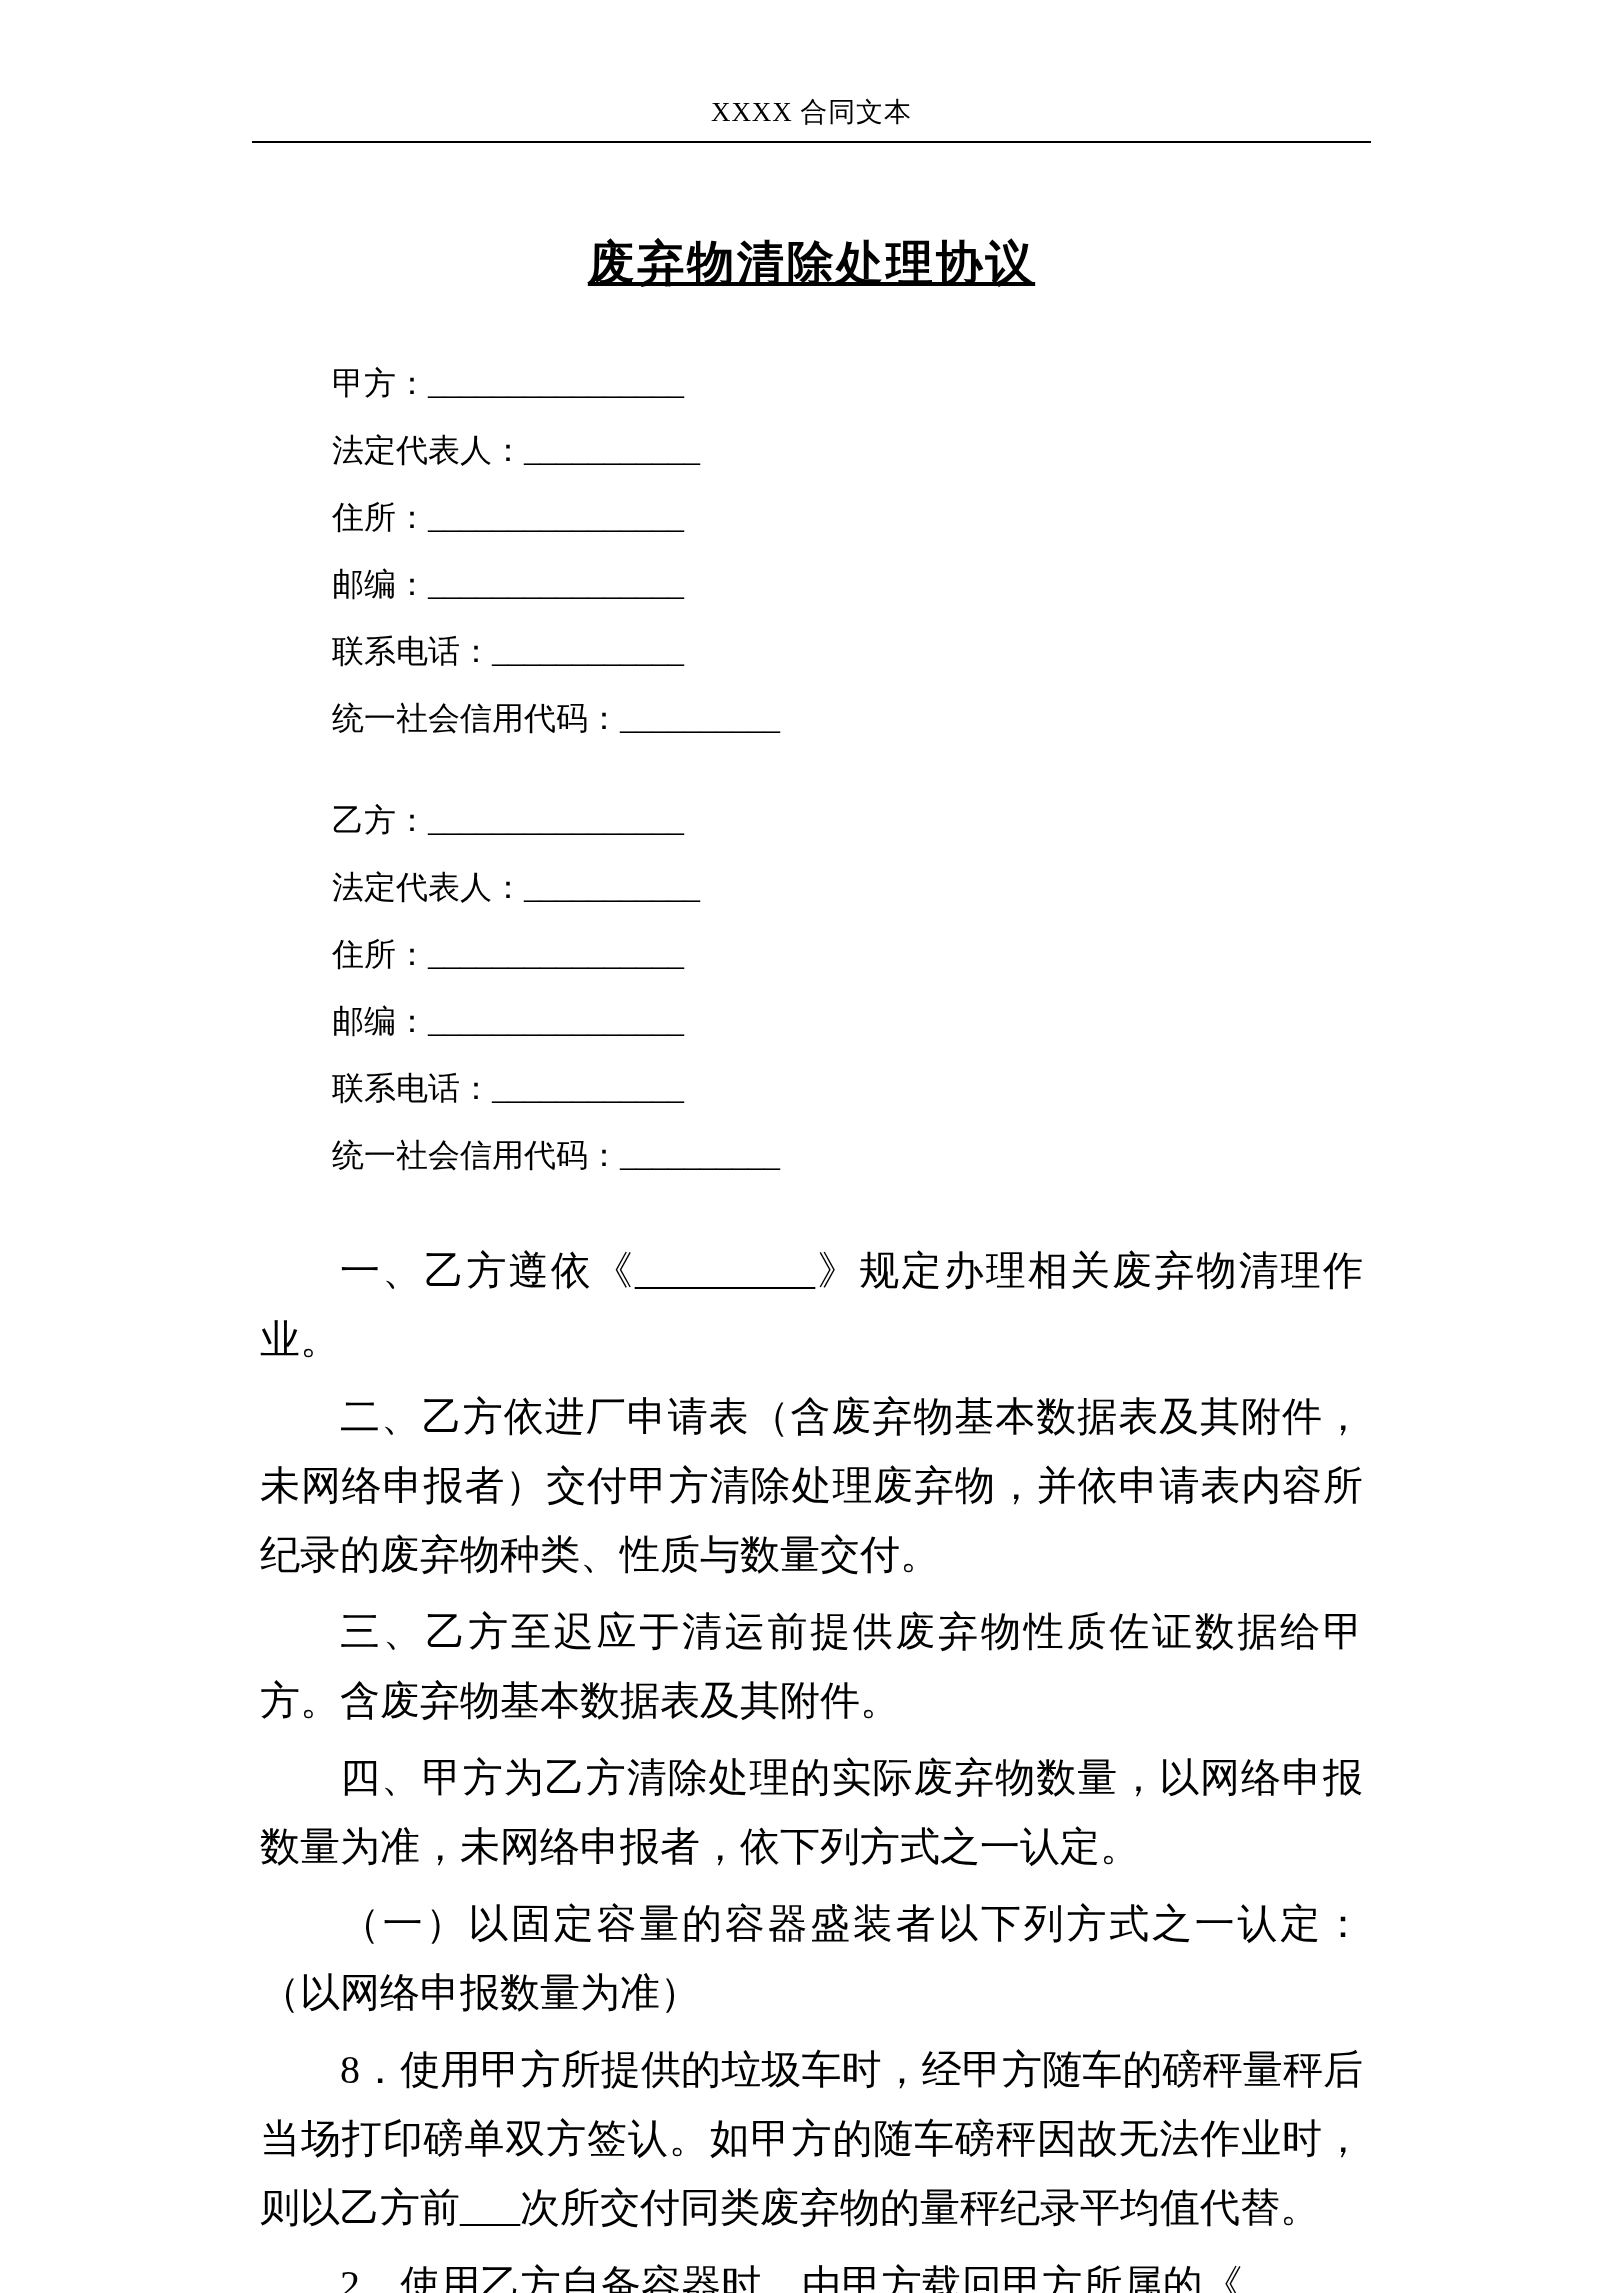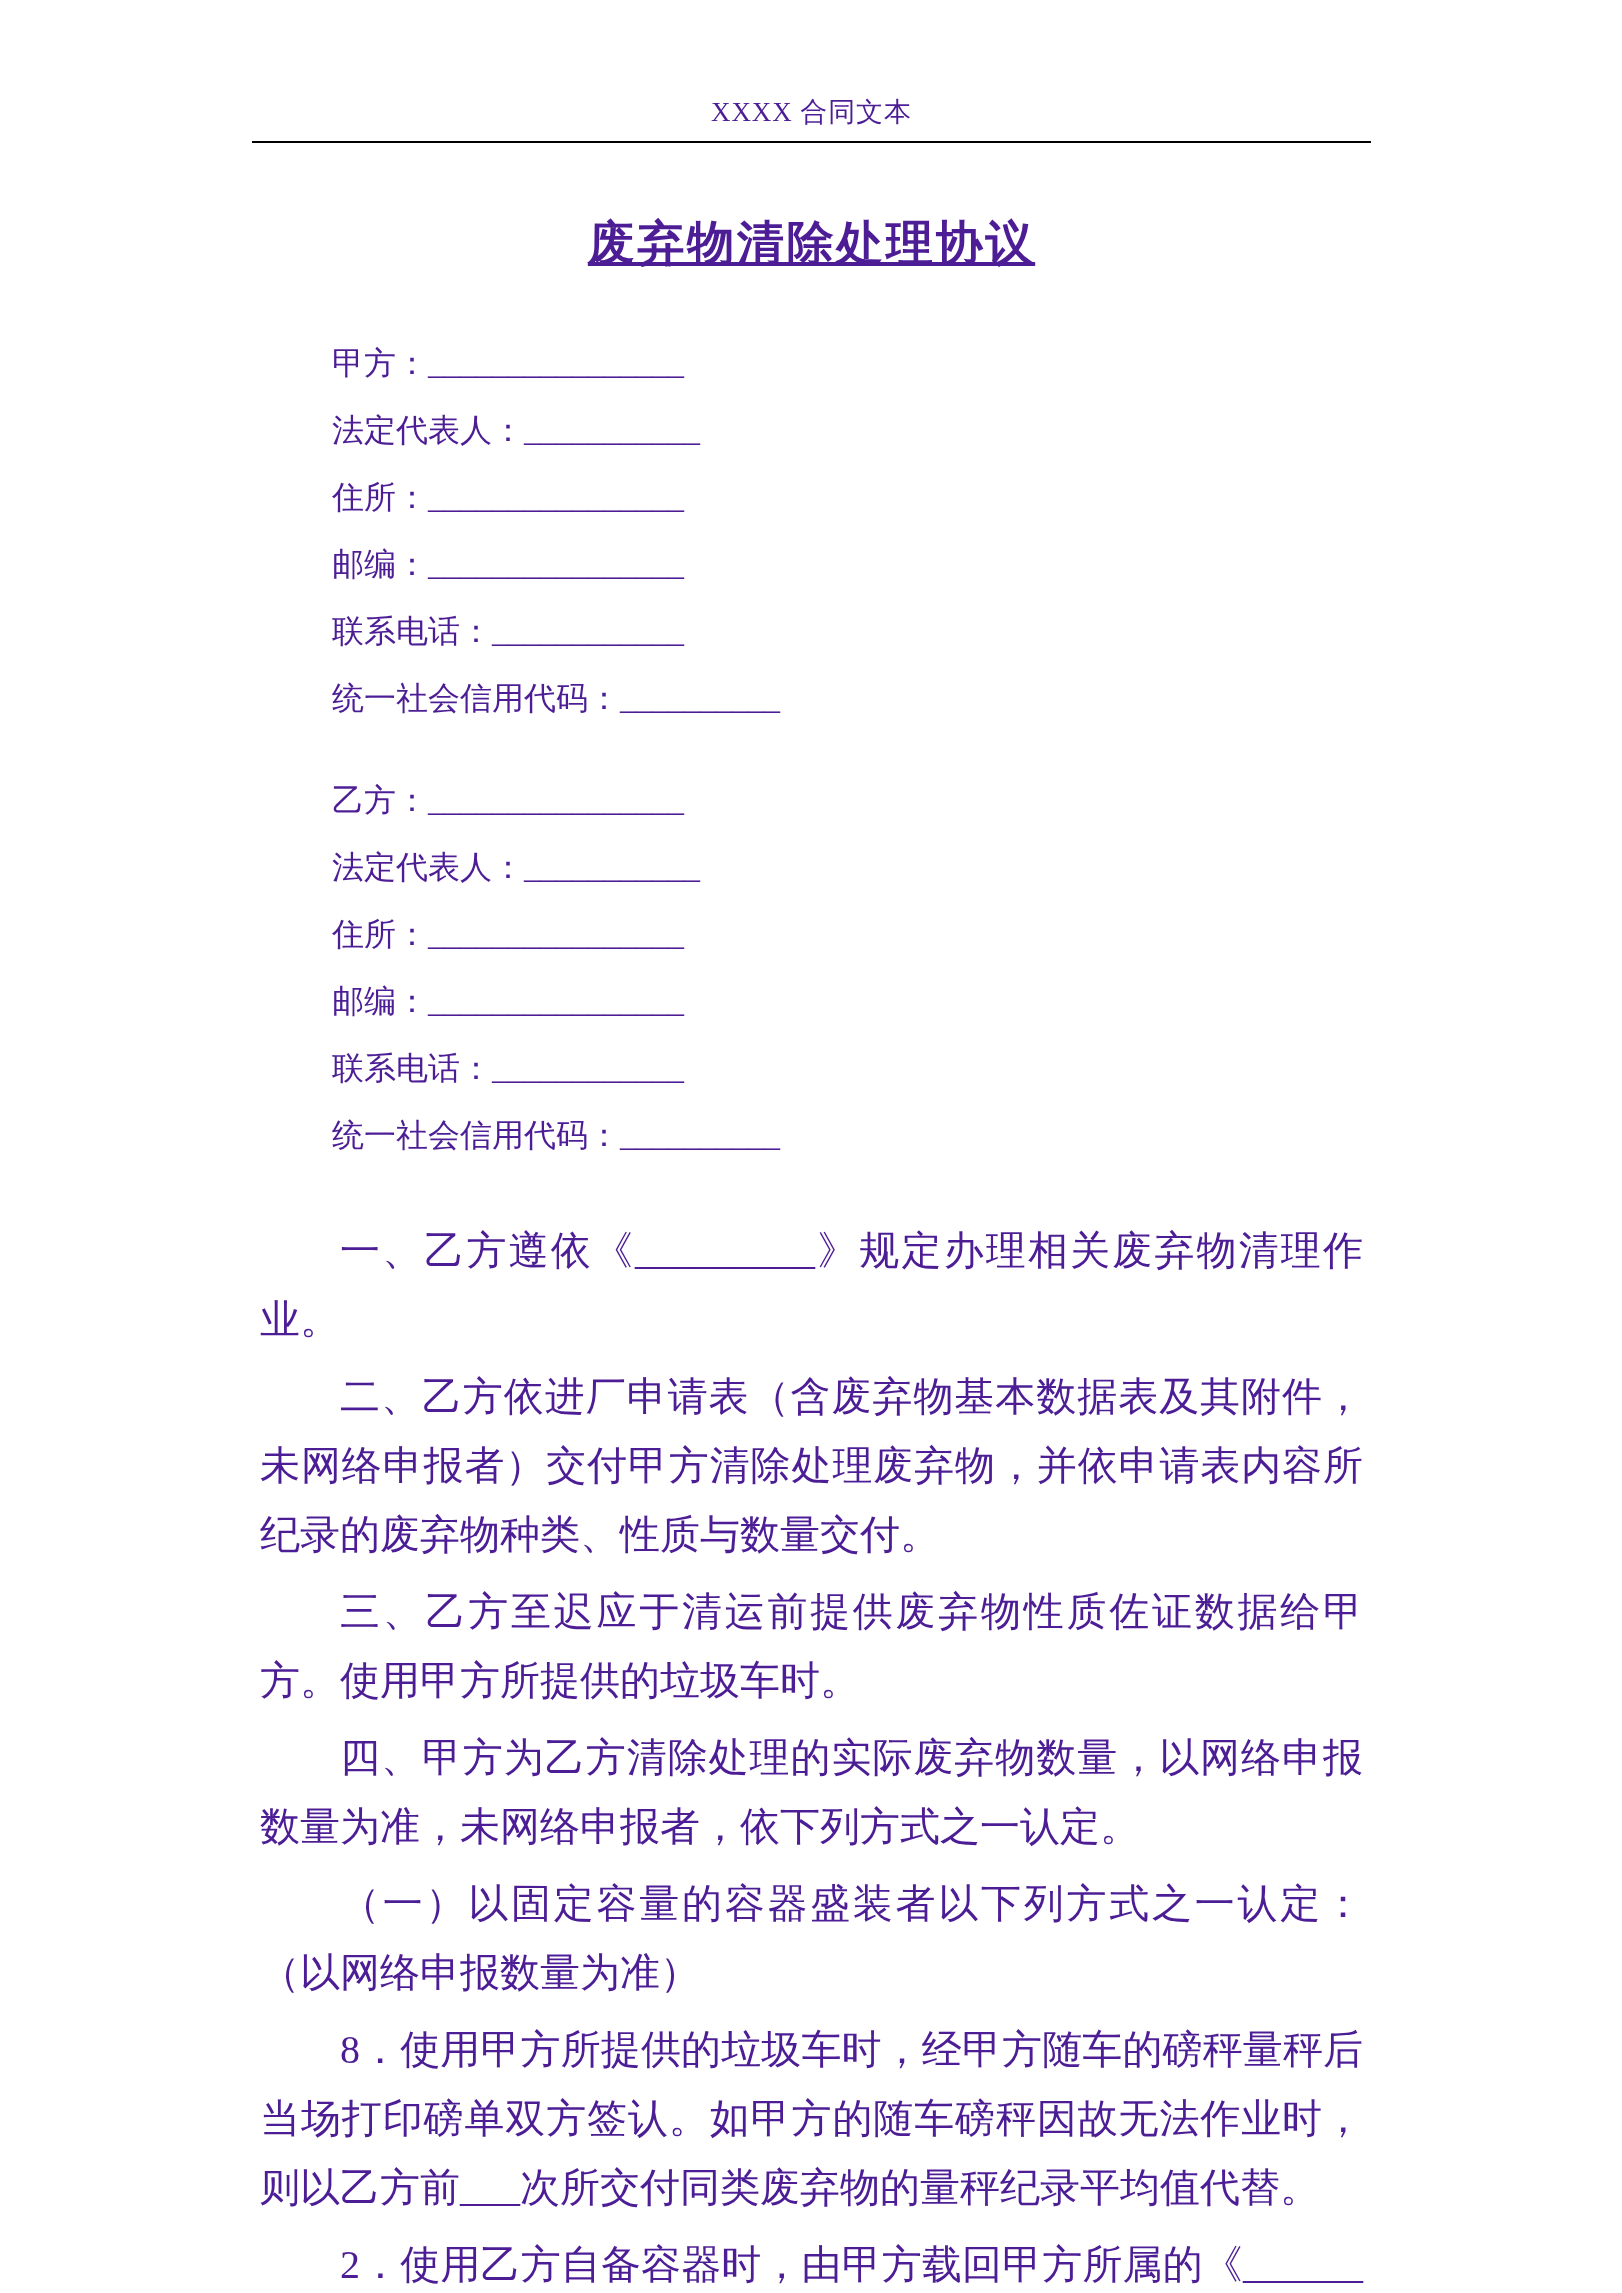--- a/index.html
+++ b/index.html
@@ -4,27 +4,28 @@
   <style>
     html, body {
       margin: 0;
       padding: 0;
       background: #ffffff;
     }
     .page {
       width: 1623px;
       height: 2294px;
       background: #ffffff;
-      color: #4c1d95;
+      color: #000000;
       font-family: "Liberation Serif", "DejaVu Serif", serif;
       box-sizing: border-box;
       display: flex;
       flex-direction: column;
       overflow: hidden;
       position: relative;
+      gap: 20px;
     }
     .margins {
       padding-left: 252px;
       padding-right: 252px;
     }
     .header {
       padding-top: 95px;
     }
     .header-title {
       text-align: center;
@@ -100,21 +101,21 @@
       <div class="field">法定代表人：___________</div>
       <div class="field">住所：________________</div>
       <div class="field">邮编：________________</div>
       <div class="field">联系电话：____________</div>
       <div class="field">统一社会信用代码：__________</div>
     </div>
 
     <div class="body">
       <p class="para">一、乙方遵依《_________》规定办理相关废弃物清理作业。</p>
       <p class="para">二、乙方依进厂申请表（含废弃物基本数据表及其附件，未网络申报者）交付甲方清除处理废弃物，并依申请表内容所纪录的废弃物种类、性质与数量交付。</p>
-      <p class="para">三、乙方至迟应于清运前提供废弃物性质佐证数据给甲方。使用甲方所提供的垃圾车时。</p>
+      <p class="para">三、乙方至迟应于清运前提供废弃物性质佐证数据给甲方。含废弃物基本数据表及其附件。</p>
       <p class="para">四、甲方为乙方清除处理的实际废弃物数量，以网络申报数量为准，未网络申报者，依下列方式之一认定。</p>
       <p class="para">（一）以固定容量的容器盛装者以下列方式之一认定：（以网络申报数量为准）</p>
       <p class="para">8．使用甲方所提供的垃圾车时，经甲方随车的磅秤量秤后当场打印磅单双方签认。如甲方的随车磅秤因故无法作业时，则以乙方前___次所交付同类废弃物的量秤纪录平均值代替。</p>
       <p class="para">2．使用乙方自备容器时，由甲方载回甲方所属的《_________》（以下简称</p>
     </div>
 
   </div>
 
 </div>
 

